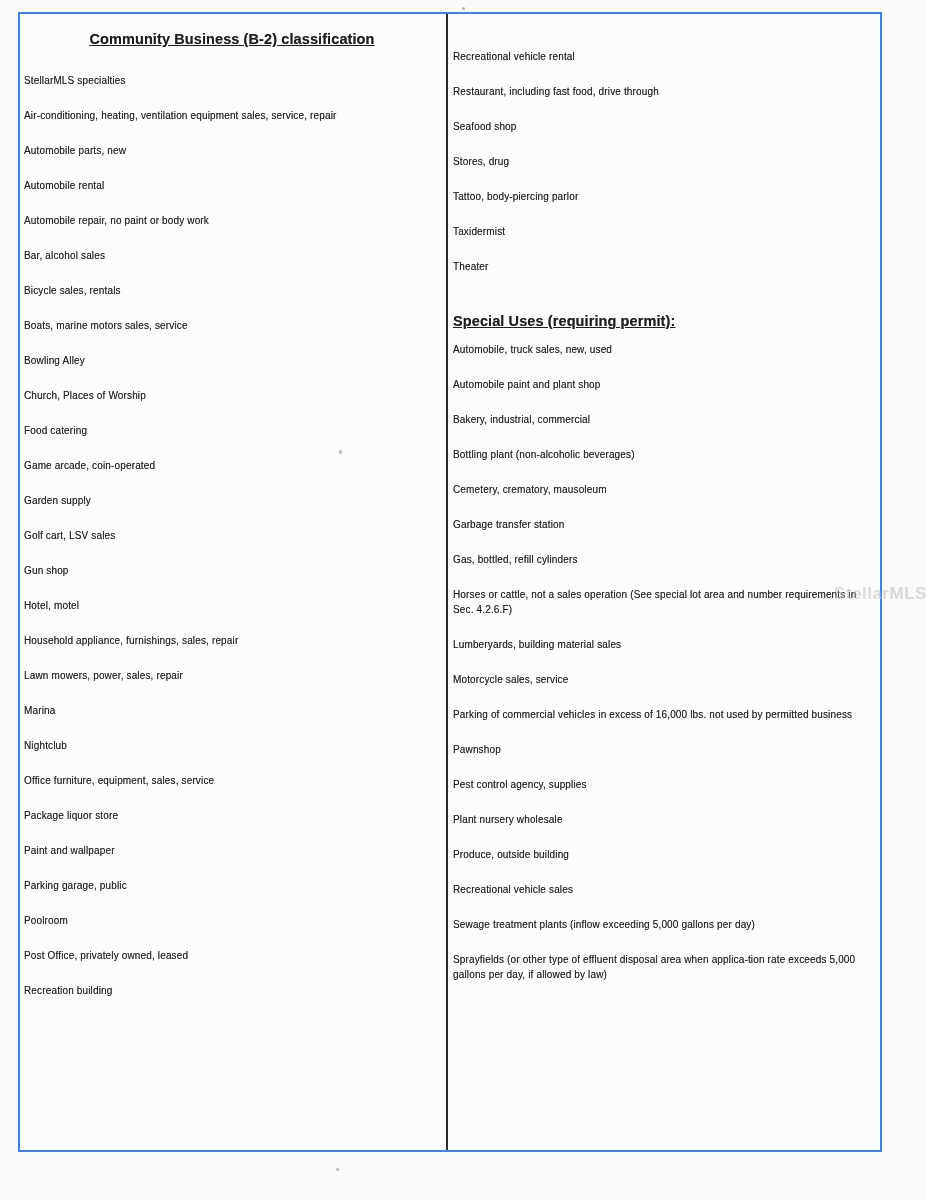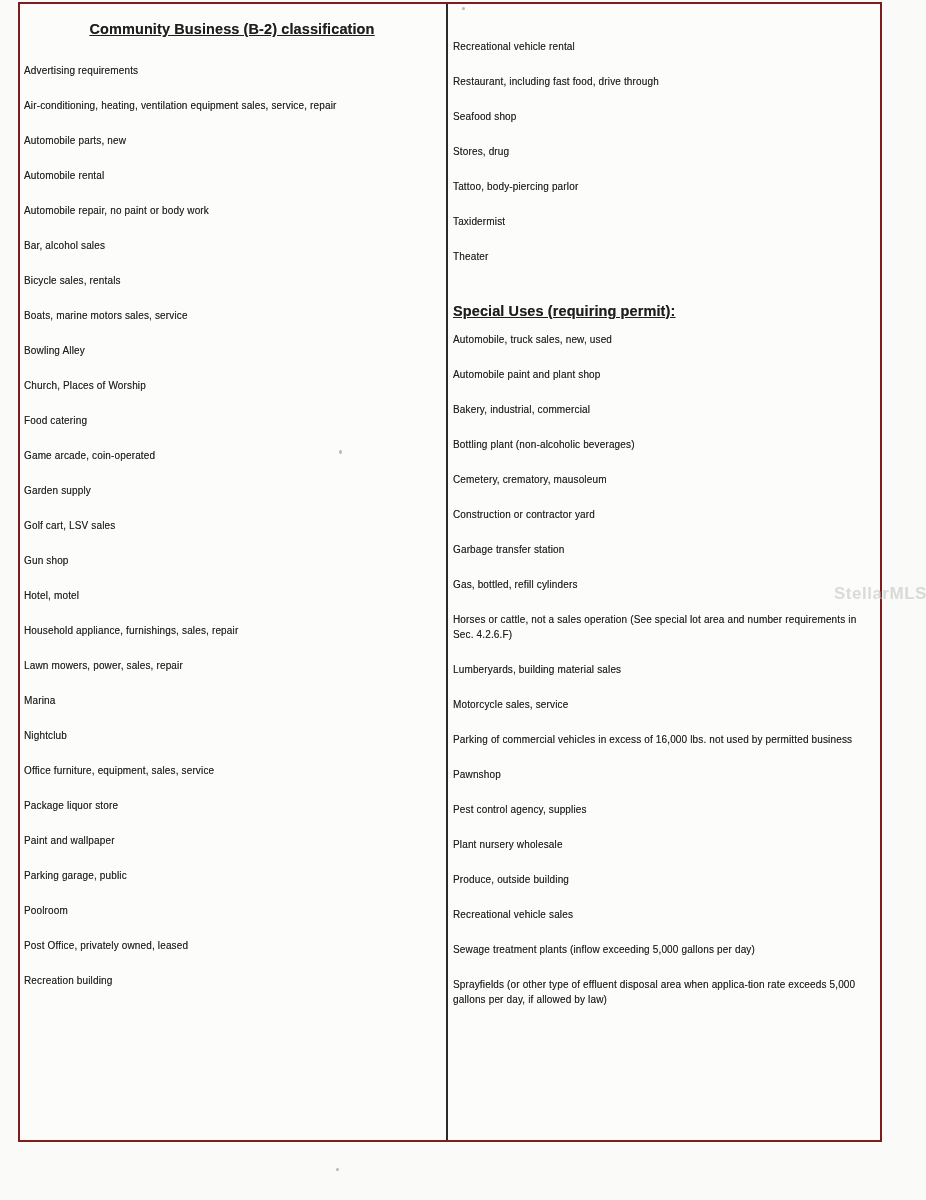--- a/index.html
+++ b/index.html
@@ -11,25 +11,25 @@
     height: 1200px;
     position: relative;
     background: #fafaf8;
     font-family: "Liberation Sans", sans-serif;
     color: #1e1e1e;
     overflow: hidden;
   }
   .doc-table {
     position: absolute;
     left: 18px;
-    top: 2px;
+    top: 12px;
     width: 864px;
     height: 1140px;
     box-sizing: border-box;
-    border: 2px solid #7f1d1d;
+    border: 2px solid #3b82f6;
     background: #fcfcfa;
     display: flex;
   }
   .col {
     box-sizing: border-box;
   }
   .col-left {
     width: 428px;
     border-right: 2px solid #2b2b2b;
     padding: 17px 6px 0 4px;
@@ -89,21 +89,21 @@
 </head>
 <body>
 
 <div class="page">
 
   <div class="doc-table">
 
     <div class="col col-left">
       <div class="col-heading">Community Business (B-2) classification</div>
       <div class="items">
-          <div class="use-item">Advertising requirements</div>
+          <div class="use-item">StellarMLS specialties</div>
           <div class="use-item">Air-conditioning, heating, ventilation equipment sales, service, repair</div>
           <div class="use-item">Automobile parts, new</div>
           <div class="use-item">Automobile rental</div>
           <div class="use-item">Automobile repair, no paint or body work</div>
           <div class="use-item">Bar, alcohol sales</div>
           <div class="use-item">Bicycle sales, rentals</div>
           <div class="use-item">Boats, marine motors sales, service</div>
           <div class="use-item">Bowling Alley</div>
           <div class="use-item">Church, Places of Worship</div>
           <div class="use-item">Food catering</div>
@@ -136,21 +136,20 @@
           <div class="use-item">Taxidermist</div>
           <div class="use-item">Theater</div>
         </div>
       <div class="col-subheading">Special Uses (requiring permit):</div>
       <div class="items">
           <div class="use-item">Automobile, truck sales, new, used</div>
           <div class="use-item">Automobile paint and plant shop</div>
           <div class="use-item">Bakery, industrial, commercial</div>
           <div class="use-item">Bottling plant (non-alcoholic beverages)</div>
           <div class="use-item">Cemetery, crematory, mausoleum</div>
-          <div class="use-item">Construction or contractor yard</div>
           <div class="use-item">Garbage transfer station</div>
           <div class="use-item">Gas, bottled, refill cylinders</div>
           <div class="use-item">Horses or cattle, not a sales operation (See special lot area and number requirements in Sec. 4.2.6.F)</div>
           <div class="use-item">Lumberyards, building material sales</div>
           <div class="use-item">Motorcycle sales, service</div>
           <div class="use-item">Parking of commercial vehicles in excess of 16,000 lbs. not used by permitted business</div>
           <div class="use-item">Pawnshop</div>
           <div class="use-item">Pest control agency, supplies</div>
           <div class="use-item">Plant nursery wholesale</div>
           <div class="use-item">Produce, outside building</div>

